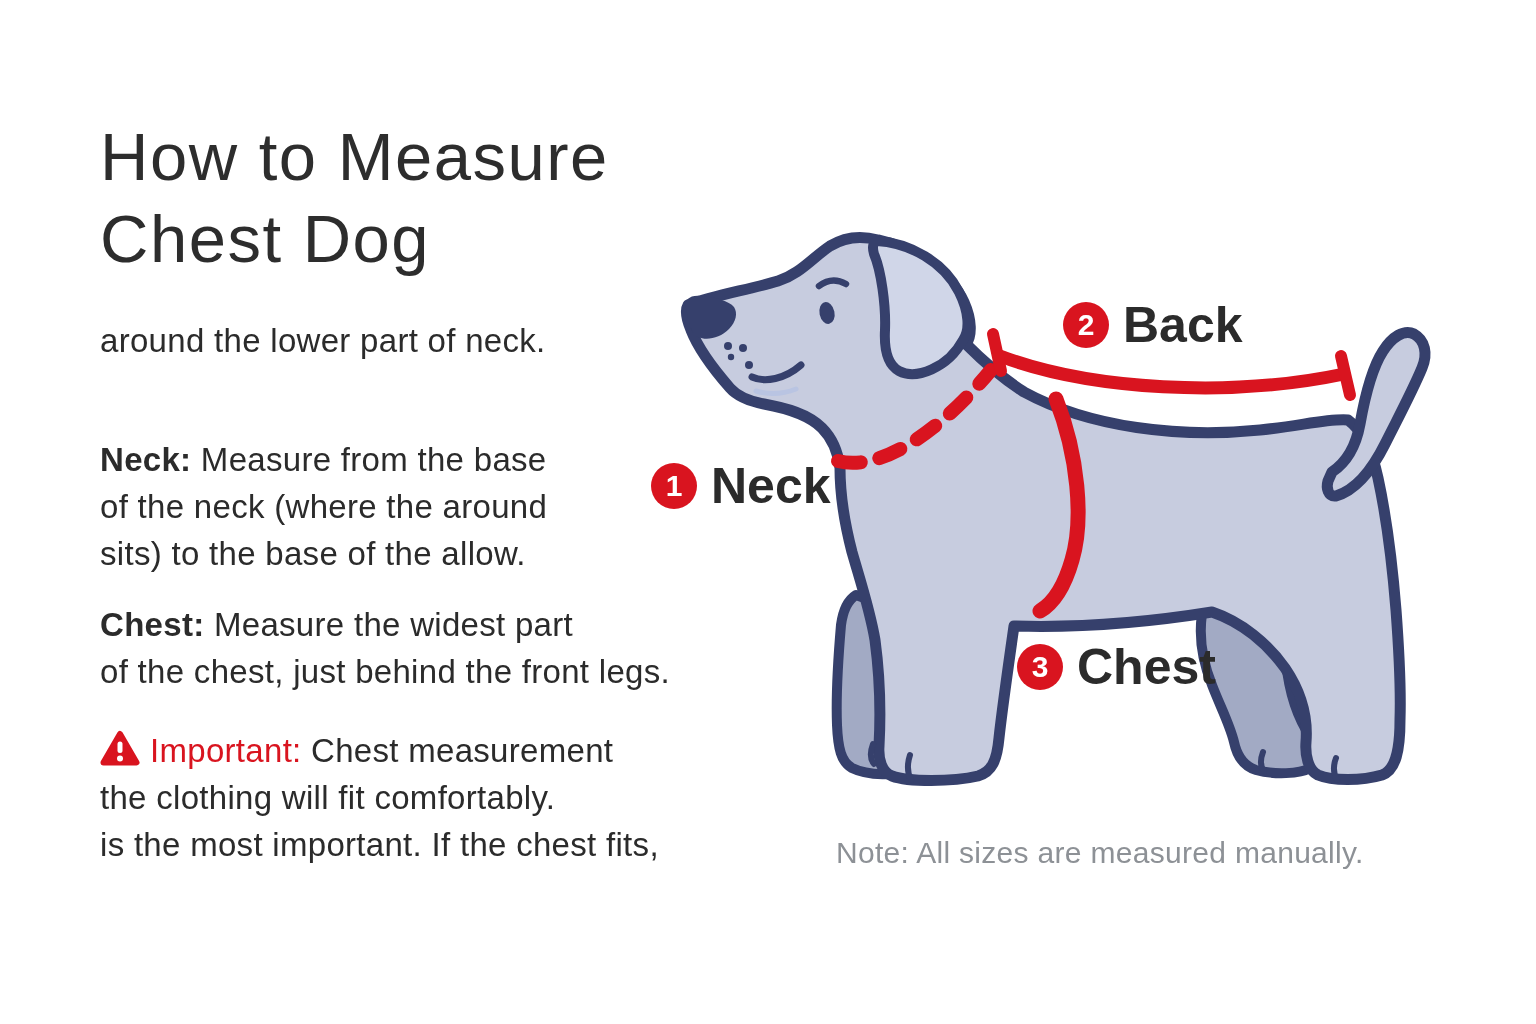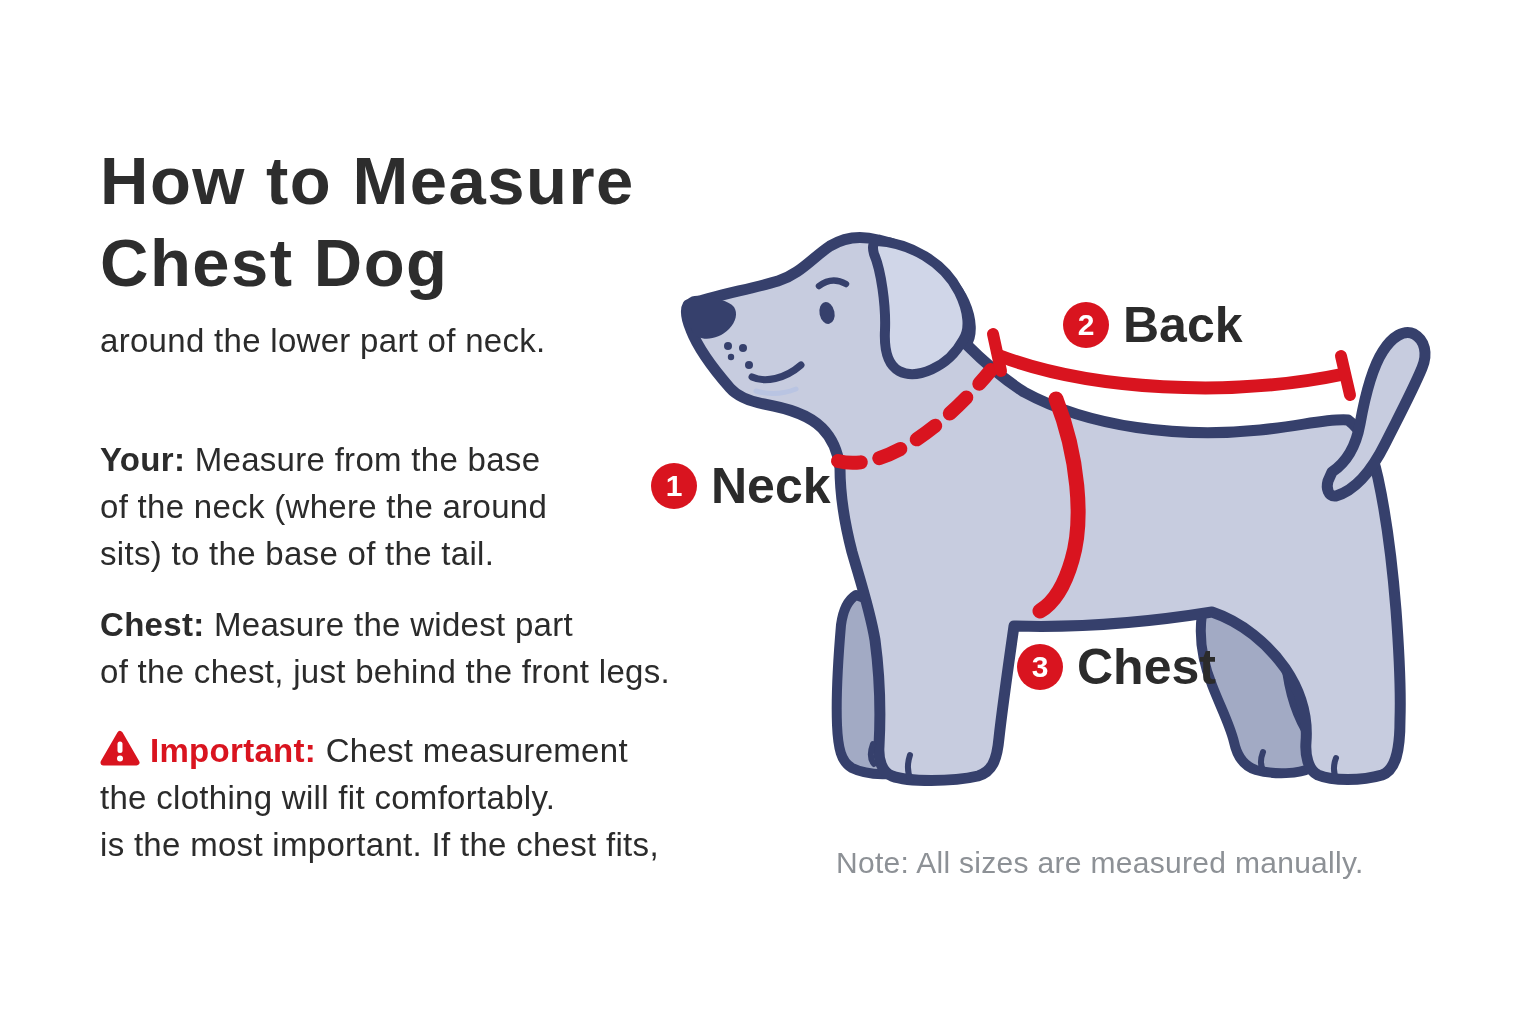--- a/index.html
+++ b/index.html
@@ -3,37 +3,37 @@
 <meta charset="utf-8">
 <style>
   * { margin:0; padding:0; box-sizing:border-box; }
   html,body { background:#ffffff; }
   .page {
     position:relative; width:1536px; height:1024px; background:#ffffff;
     font-family:"Liberation Sans", sans-serif; overflow:hidden; color:#2b2b2b;
   }
   .title {
     position:absolute; left:100px; top:116px;
-    font-size:67px; line-height:82px; font-weight:bold;
-    letter-spacing:1.5px; color:#2d2d2d; white-space:nowrap;margin-top:24px;
+    font-size:67px; line-height:82px; font-weight:normal;
+    letter-spacing:1.5px; color:#2d2d2d; white-space:nowrap;
   }
   .title span { display:block; }
   .para {
     position:absolute; left:100px;
     font-size:33px; line-height:47px; letter-spacing:0.3px;
     color:#2b2b2b; white-space:nowrap;
   }
   .para .line { display:block; }
   .term { font-weight:bold; }
-  .imp-label { font-weight:bold; color:#d9141f;margin-top:45px; }
+  .imp-label { font-weight:normal; color:#d9141f;margin-top:45px; }
   .warn-icon { display:inline-block; width:40px; height:36px; vertical-align:-4px; margin-right:10px; }
   .note {
     position:absolute; left:836px; top:829px;
     font-size:30px; line-height:48px; letter-spacing:0.3px;
-    color:#8d9196; white-space:nowrap;margin-top:10px;
+    color:#8d9196; white-space:nowrap;
   }
   .note span { display:block; }
   .marker { position:absolute; display:flex; align-items:center; gap:14px; height:46px; }
   .badge {
     width:46px; height:46px; border-radius:50%; background:#d9141f;
     color:#ffffff; font-weight:bold; font-size:30px;
     display:flex; align-items:center; justify-content:center; flex:0 0 auto;
   }
   .marker-label { font-size:50px; font-weight:bold; color:#2b2b2b; white-space:nowrap; }
   .dog-svg { position:absolute; left:630px; top:200px; width:860px; height:620px; }
@@ -49,23 +49,23 @@
   <h1 class="title">
     <span>How to Measure</span>
     <span>Chest Dog</span>
   </h1>
 
   <p class="para" style="top:317px">
     <span class="line">around the lower part of neck.</span>
   </p>
 
   <p class="para" style="top:436px">
-    <span class="line"><span class="term">Your:</span> <span>Measure from the base</span></span>
+    <span class="line"><span class="term">Neck:</span> <span>Measure from the base</span></span>
     <span class="line">of the neck (where the around</span>
-    <span class="line">sits) to the base of the tail.</span>
+    <span class="line">sits) to the base of the allow.</span>
   </p>
 
   <p class="para" style="top:601px">
     <span class="line"><span class="term">Chest:</span> <span>Measure the widest part</span></span>
     <span class="line">of the chest, just behind the front legs.</span>
   </p>
 
   <p class="para" style="top:727px">
     <span class="line"><svg class="warn-icon" viewBox="0 0 40 36">
           <path d="M20 4 L36.5 32.5 H3.5 Z" fill="#d9141f" stroke="#d9141f" stroke-width="6" stroke-linejoin="round"></path>

